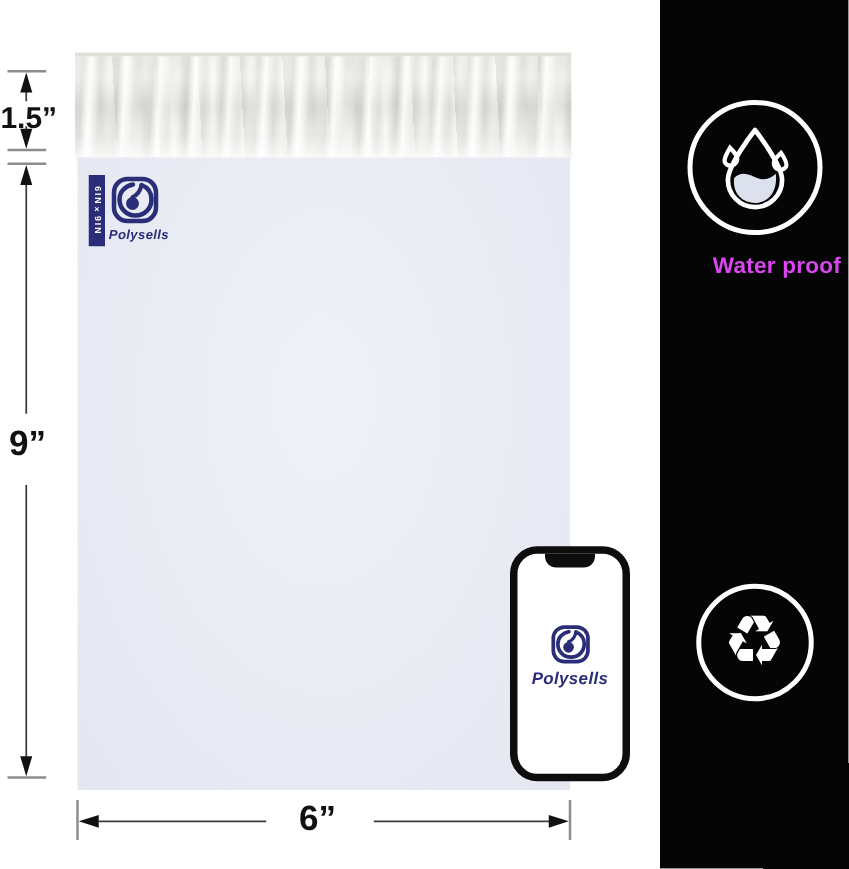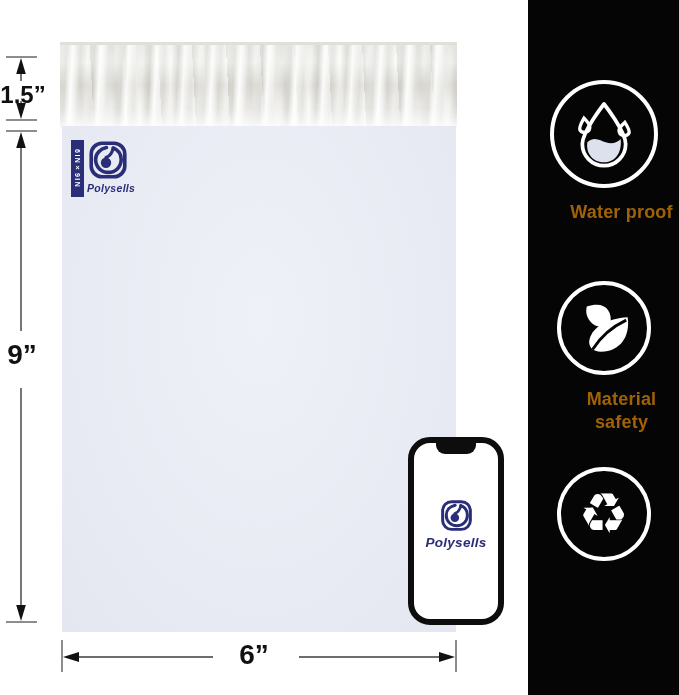--- a/index.html
+++ b/index.html
@@ -64,21 +64,21 @@
   .sidebar{position:absolute;left:528px;top:0;width:151px;height:695px;background:#050505;}
   .feature{position:absolute;left:0;width:151px;display:flex;flex-direction:column;align-items:center;}
   .f1{top:80px;} .f2{top:281px;} .f3{top:467px;}
   .icon-circle{
     border:4px solid #ffffff;border-radius:50%;box-sizing:border-box;
     display:flex;align-items:center;justify-content:center;
   }
   .c-lg{width:108px;height:108px;}
   .c-md{width:94px;height:94px;}
   .feature-label{
-    margin-top:13px;color:#a16207;font-weight:bold;font-size:18px;
+    margin-top:13px;color:#d946ef;font-weight:bold;font-size:18px;
     text-align:center;line-height:1.25;letter-spacing:.2px;padding:0 6px;margin-left:36px;
   }
   .recycle-glyph{color:#ffffff;font-size:56px;line-height:1;font-family:"DejaVu Sans",sans-serif;}
 </style>
 </head>
 <body>
 
 <div class="canvas">
 
   <div class="flap"></div>
@@ -145,30 +145,20 @@
         <svg width="100" height="100" viewBox="0 0 120 120">
           <path d="M60,24 C60,24 86,57 86,72 A26,26 0 0 1 34,72 C34,57 60,24 60,24 Z" fill="none" stroke="#ffffff" stroke-width="4.5" stroke-linejoin="round"></path>
           <path d="M40,70 C48,62 56,68 62,70 C70,73 76,70 80,66 C82,84 72,94 60,94 C48,94 38,85 40,70 Z" fill="#dde1ee"></path>
           <path d="M36,41 C32,48 30,52 31,55 A6.5,6.5 0 0 0 43,52 C43,48 40,45 36,41 Z" fill="none" stroke="#ffffff" stroke-width="4"></path>
           <path d="M85,46 C89,52 91,56 90,59 A6.5,6.5 0 0 1 78,56 C78,52 81,50 85,46 Z" fill="none" stroke="#ffffff" stroke-width="4"></path>
         </svg>
       </div>
       <div class="feature-label">Water proof</div>
     </div>
 
-    <div class="feature f2">
-      <div class="icon-circle c-md">
-        <svg width="86" height="86" viewBox="0 0 120 120">
-          <path d="M36,30 C60,22 72,34 69,55 C54,63 40,56 36,42 C35,38 35,34 36,30 Z" fill="#ffffff"></path>
-          <path d="M93,45 C97,72 82,93 56,93 C44,93 37,86 40,75 C45,58 64,47 93,45 Z" fill="#ffffff"></path>
-          <path d="M44,90 C56,71 72,58 91,49" fill="none" stroke="#050505" stroke-width="4"></path>
-        </svg>
-      </div>
-      <div class="feature-label">Material safety</div>
-    </div>
 
     <div class="feature f3">
       <div class="icon-circle c-md">
         <span class="recycle-glyph">♻</span>
       </div>
     </div>
 
   </div>
 </div>
 

